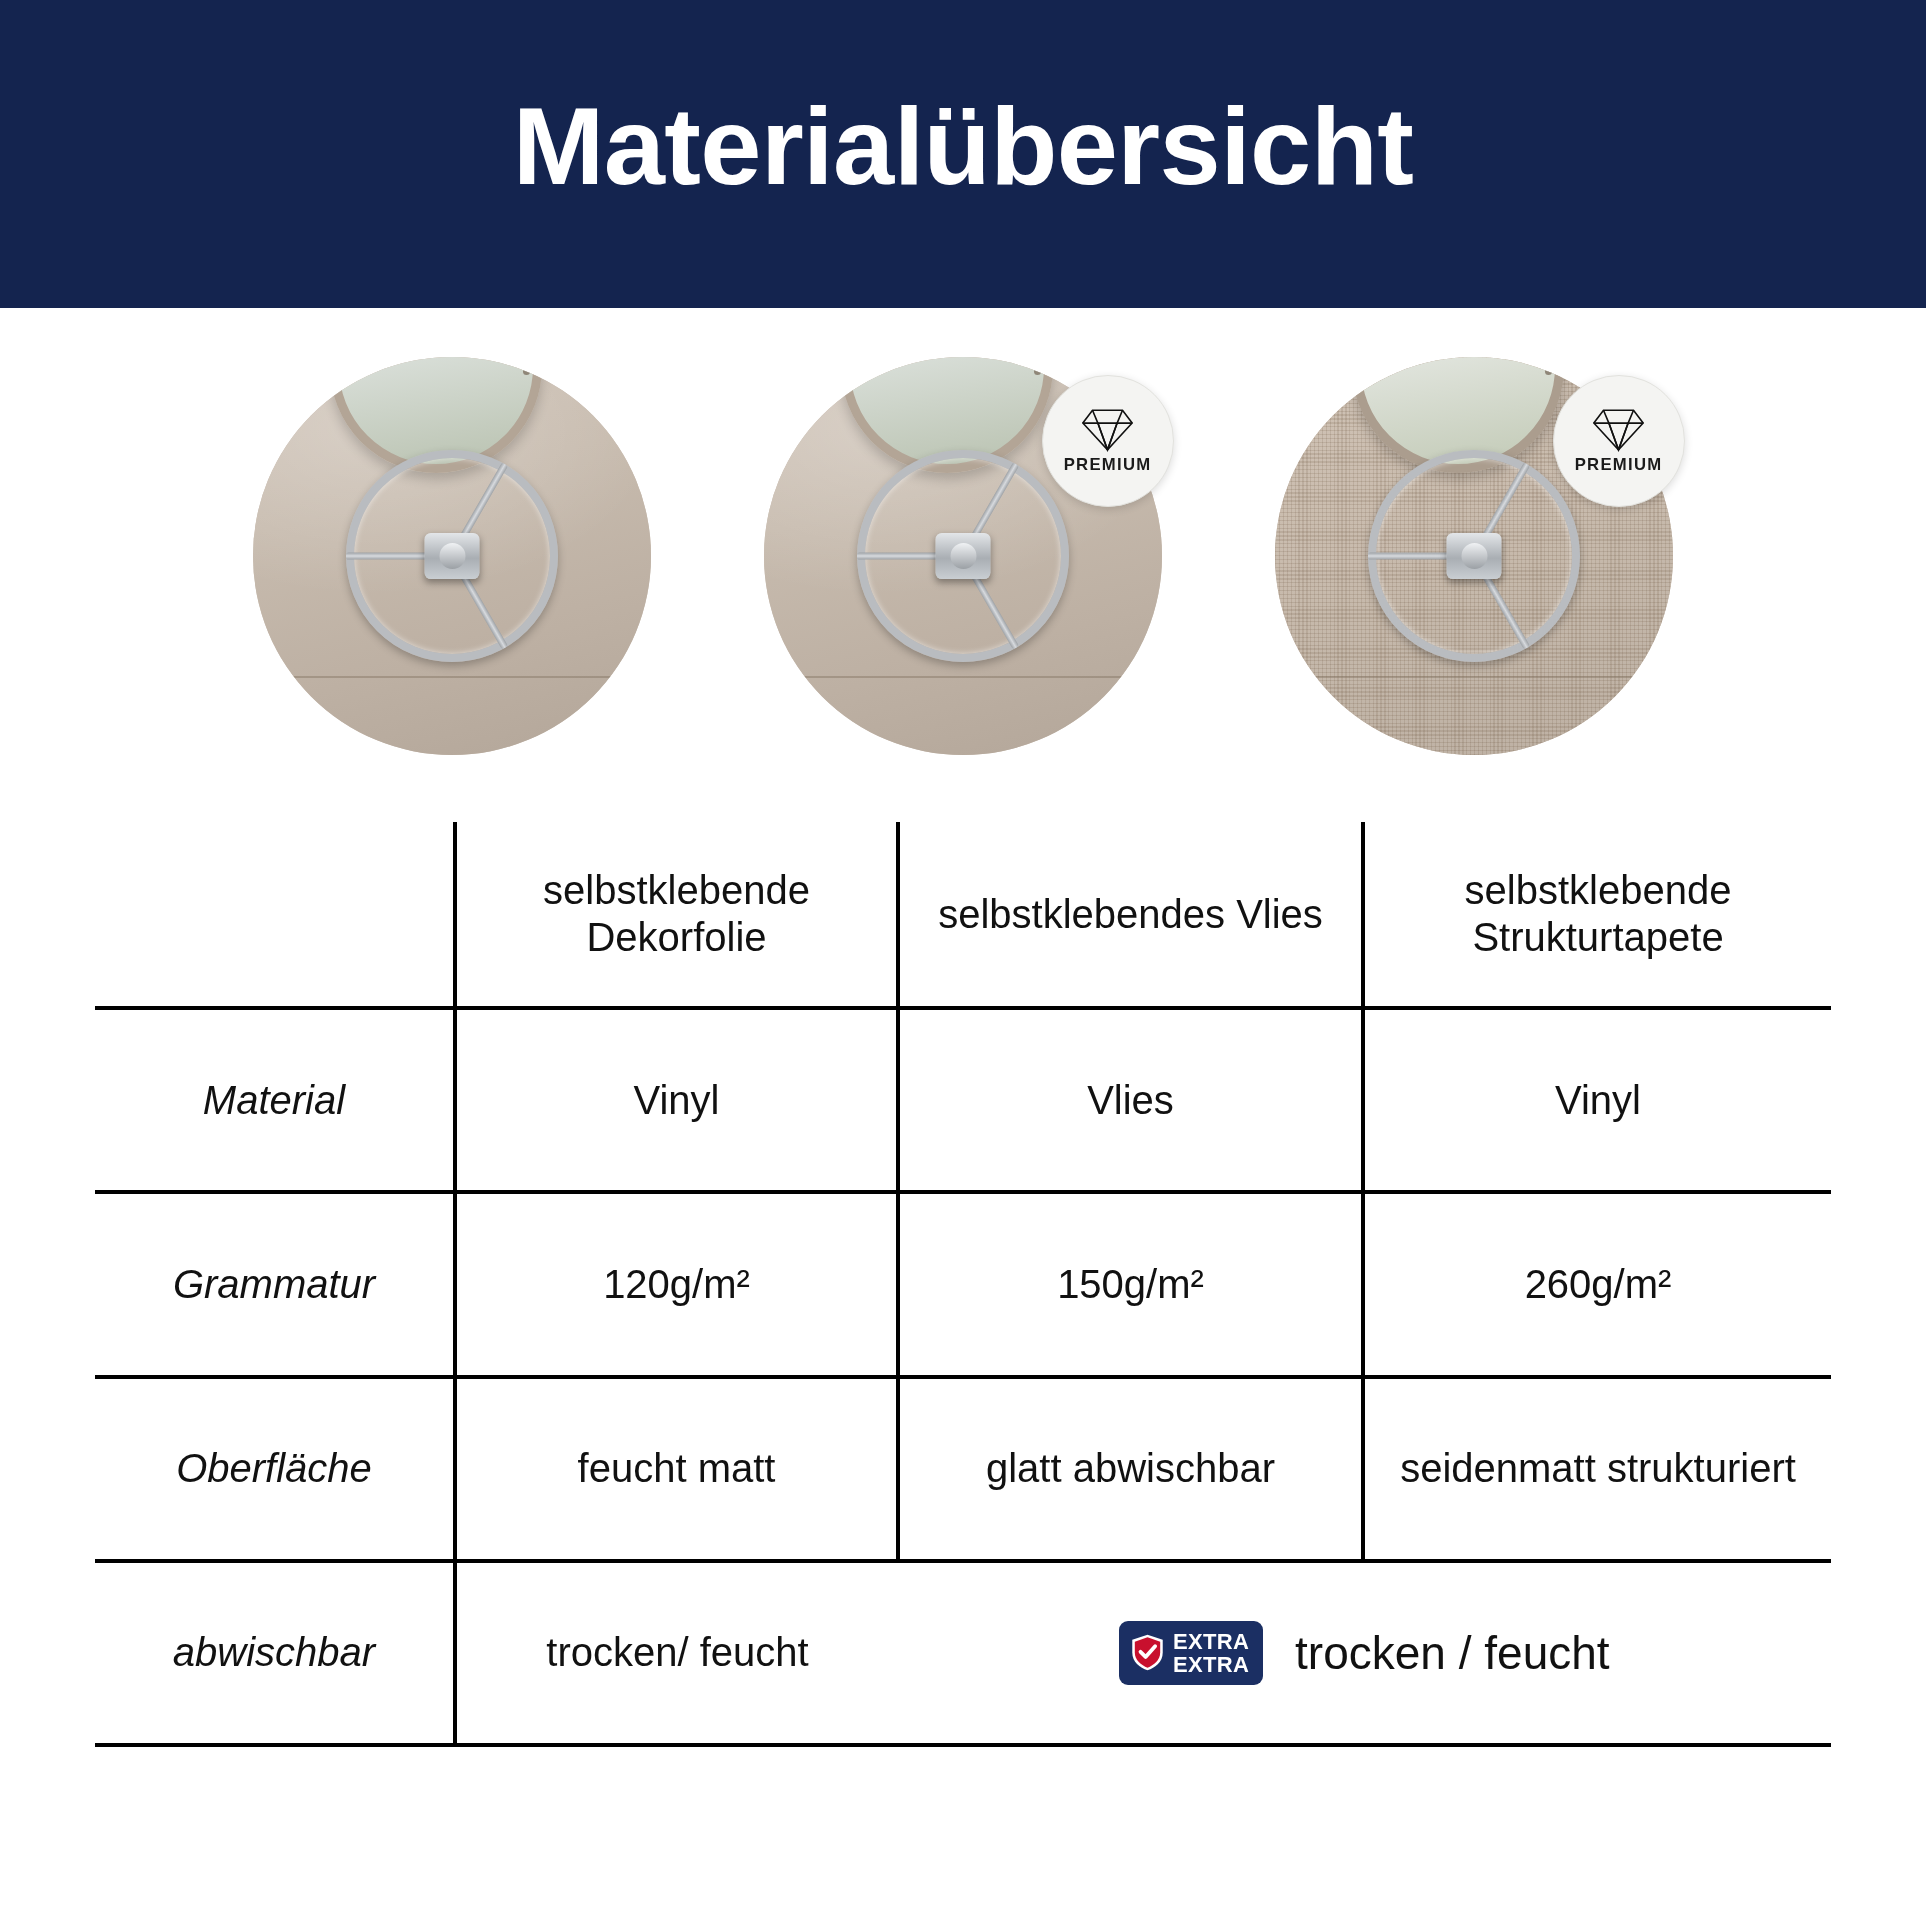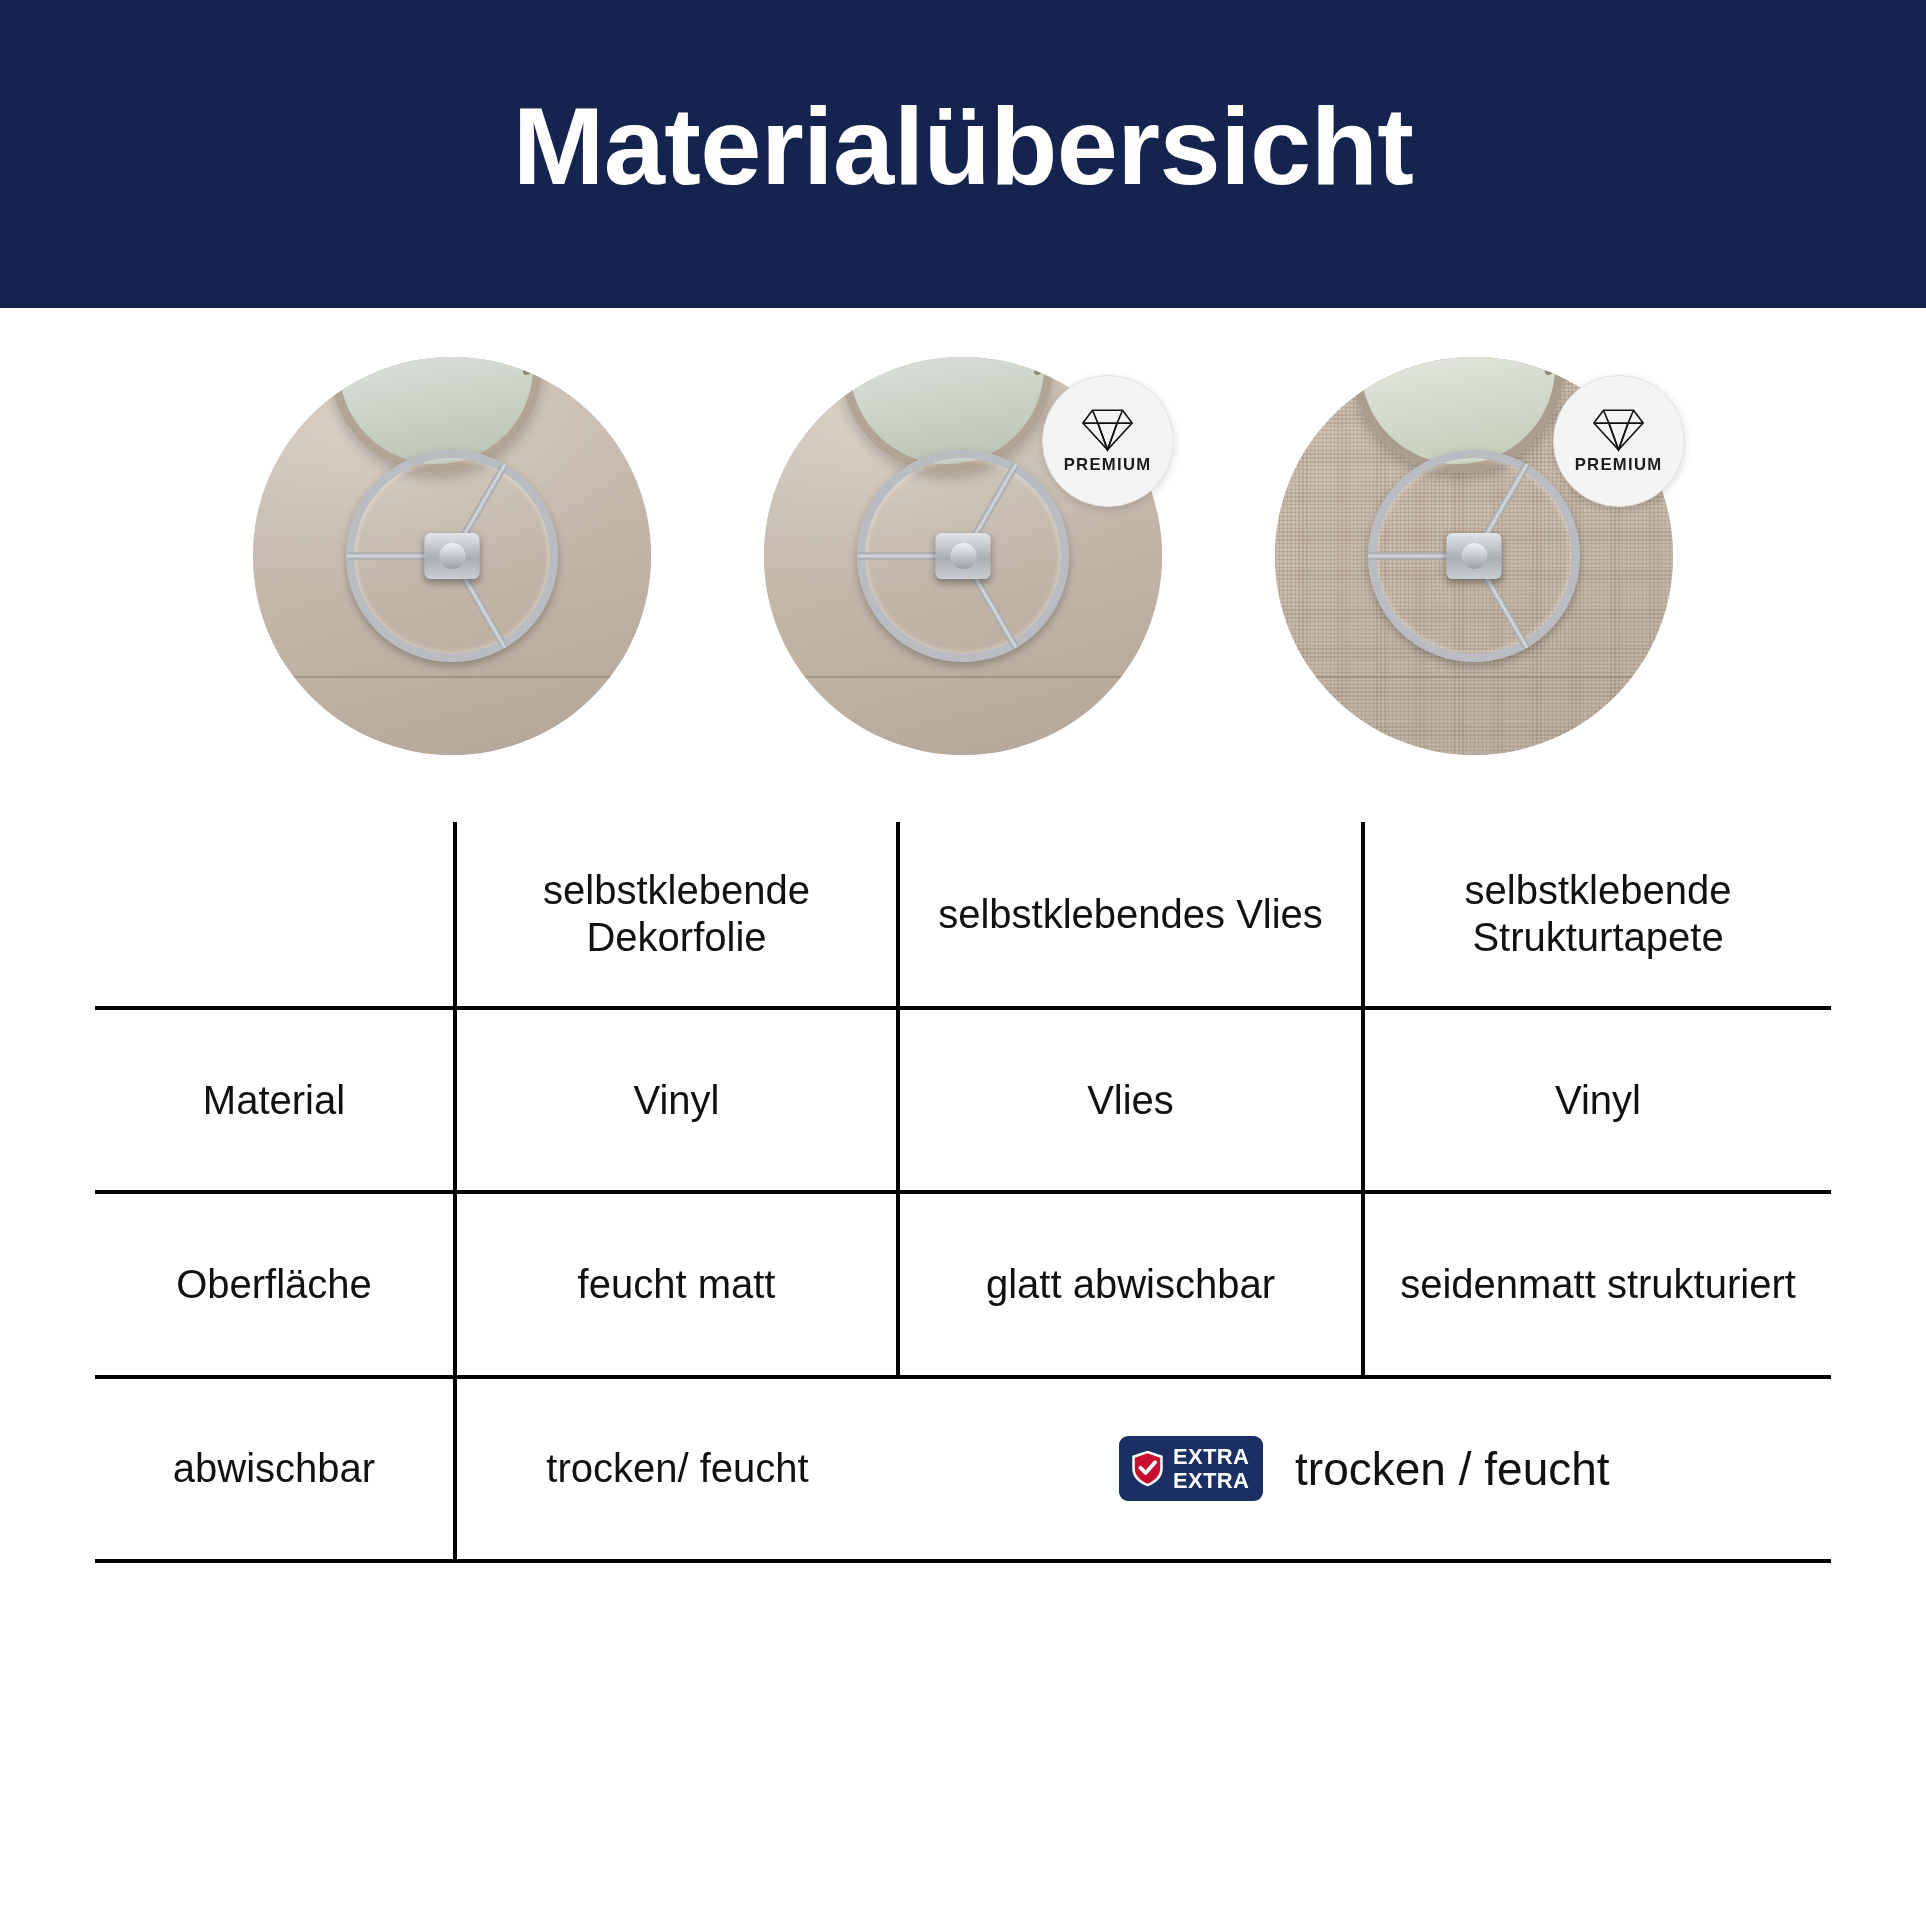--- a/index.html
+++ b/index.html
@@ -205,20 +205,21 @@
     text-align: center;
     vertical-align: middle;
     font-size: 40px;
     color: #111111;
     padding: 11.6px 6.4px;
     line-height: 1.18;
   }
   td.rowlabel {
     text-align: left;
     padding-left: 19px;
+    font-style: italic;
   }
   
   col.c0 { width: 360px; }
   col.c1 { width: 443px; }
   col.c2 { width: 465px; }
   col.c3 { width: 468px; }
 
   
   tr.head td { border-bottom: 4.5px solid #000; height: 161px; vertical-align: middle; }
   tr.head td.c-first { border-bottom: 4.5px solid #000; }
@@ -375,20 +376,26 @@
         <td class="vline head-text">selbstklebende Strukturtapete</td>
       </tr>
 
       <tr class="body">
         <td class="rowlabel">Material</td>
         <td class="vline">Vinyl</td>
         <td class="vline">Vlies</td>
         <td class="vline">Vinyl</td>
       </tr>
 
+      <tr class="body">
+        <td class="rowlabel">Grammatur</td>
+        <td class="vline">120g/m²</td>
+        <td class="vline">150g/m²</td>
+        <td class="vline">260g/m²</td>
+      </tr>
 
       <tr class="body">
         <td class="rowlabel">Oberfläche</td>
         <td class="vline">feucht matt</td>
         <td class="vline">glatt abwischbar</td>
         <td class="vline">seidenmatt strukturiert</td>
       </tr>
 
       <tr class="body last">
         <td class="rowlabel">abwischbar</td>

